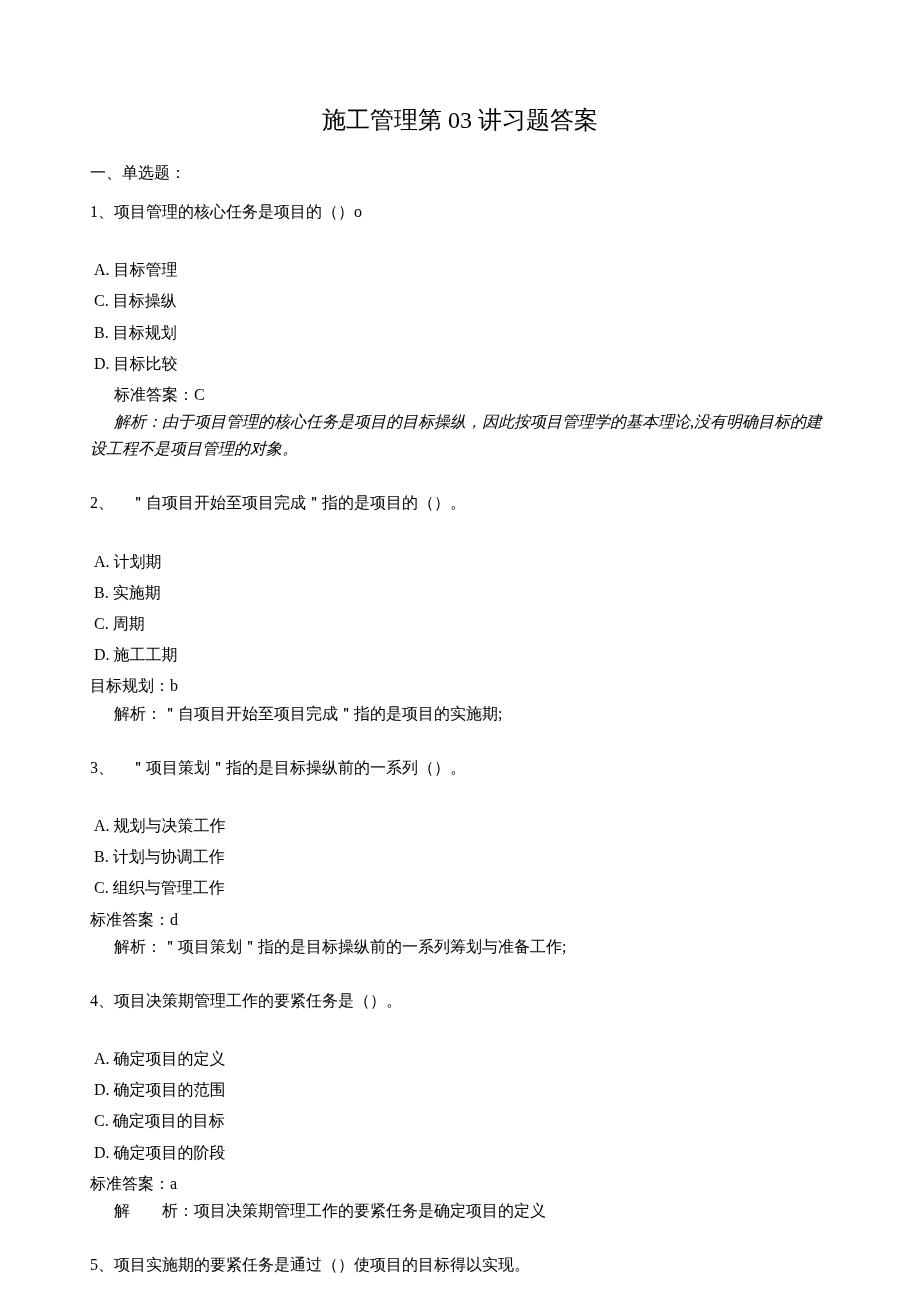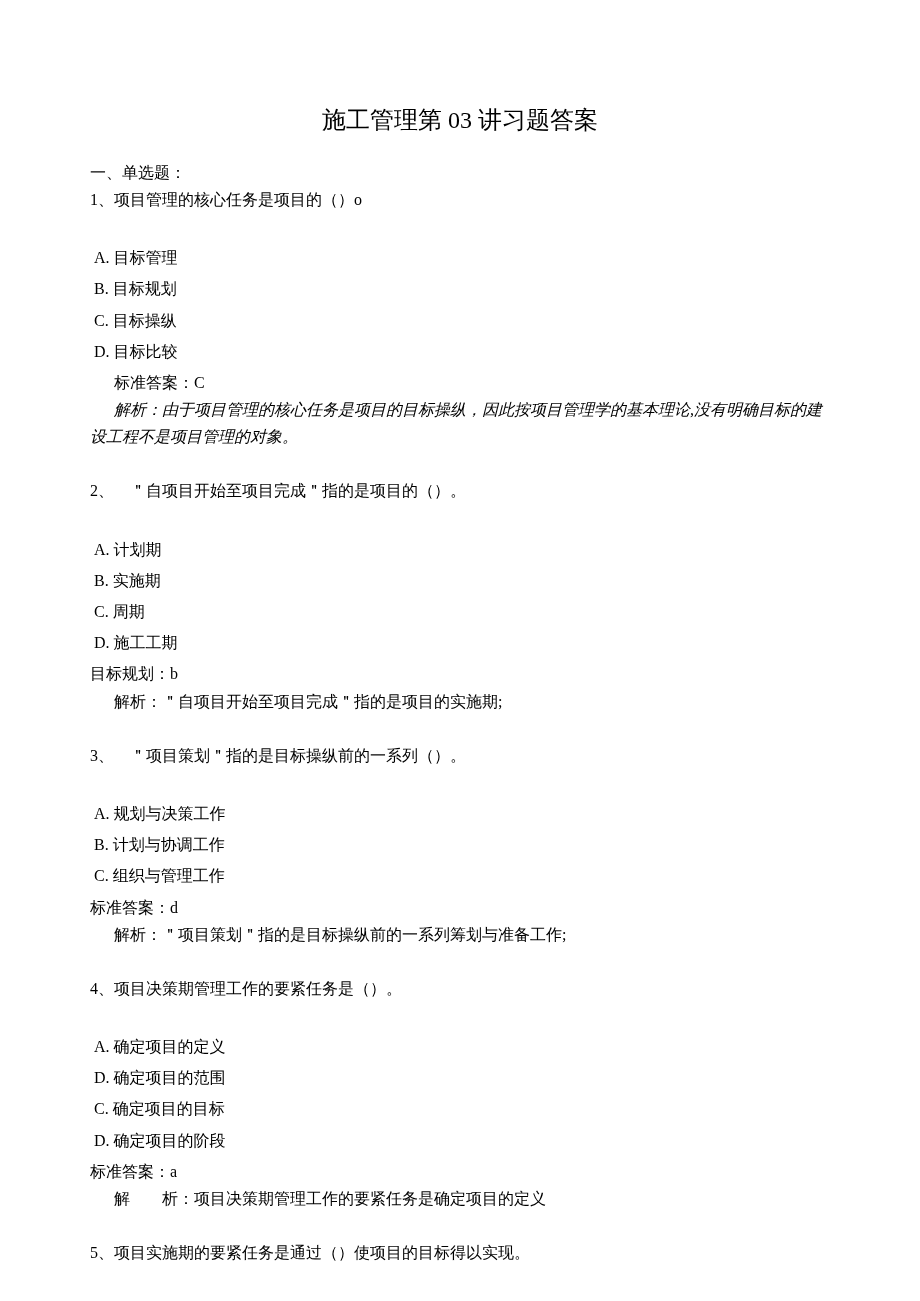--- a/index.html
+++ b/index.html
@@ -17,21 +17,21 @@
       padding: 100px 90px 60px 90px;
     }
     .title {
       text-align: center;
       font-size: 24px;
       font-weight: normal;
       margin-bottom: 18px;
       font-family: "SimSun", "宋体", serif;
     }
     .section-heading {
-      margin-bottom: 0;
+      margin-bottom: 12px;
     }
     .question-text {
       margin-bottom: 0;
     }
     .spacer {
       height: 27px;
     }
     .option {
       margin: 4px;
     }
@@ -50,22 +50,22 @@
 
 <h1 class="title">施工管理第 03 讲习题答案</h1>
 
 <p class="section-heading">一、单选题：</p>
 
 <div id="questions-container">
     <div class="q-block">
       <p class="question-text">1、项目管理的核心任务是项目的（）o</p>
       <div class="spacer"></div>
       <p class="option">A. 目标管理</p>
+      <p class="option">C. 目标操纵</p>
       <p class="option">B. 目标规划</p>
-      <p class="option">C. 目标操纵</p>
       <p class="option">D. 目标比较</p>
       <p class="answer answer-indent">标准答案：C</p>
       <p style="text-indent: 1.5em; font-style: italic;">解析：由于项目管理的核心任务是项目的目标操纵，因此按项目管理学的基本理论,没有明确目标的建设工程不是项目管理的对象。</p>
       <div class="spacer"></div>
     </div>
     <div class="q-block">
       <p class="question-text">2、　＂自项目开始至项目完成＂指的是项目的（）。</p>
       <div class="spacer"></div>
       <p class="option">A. 计划期</p>
       <p class="option">B. 实施期</p>

